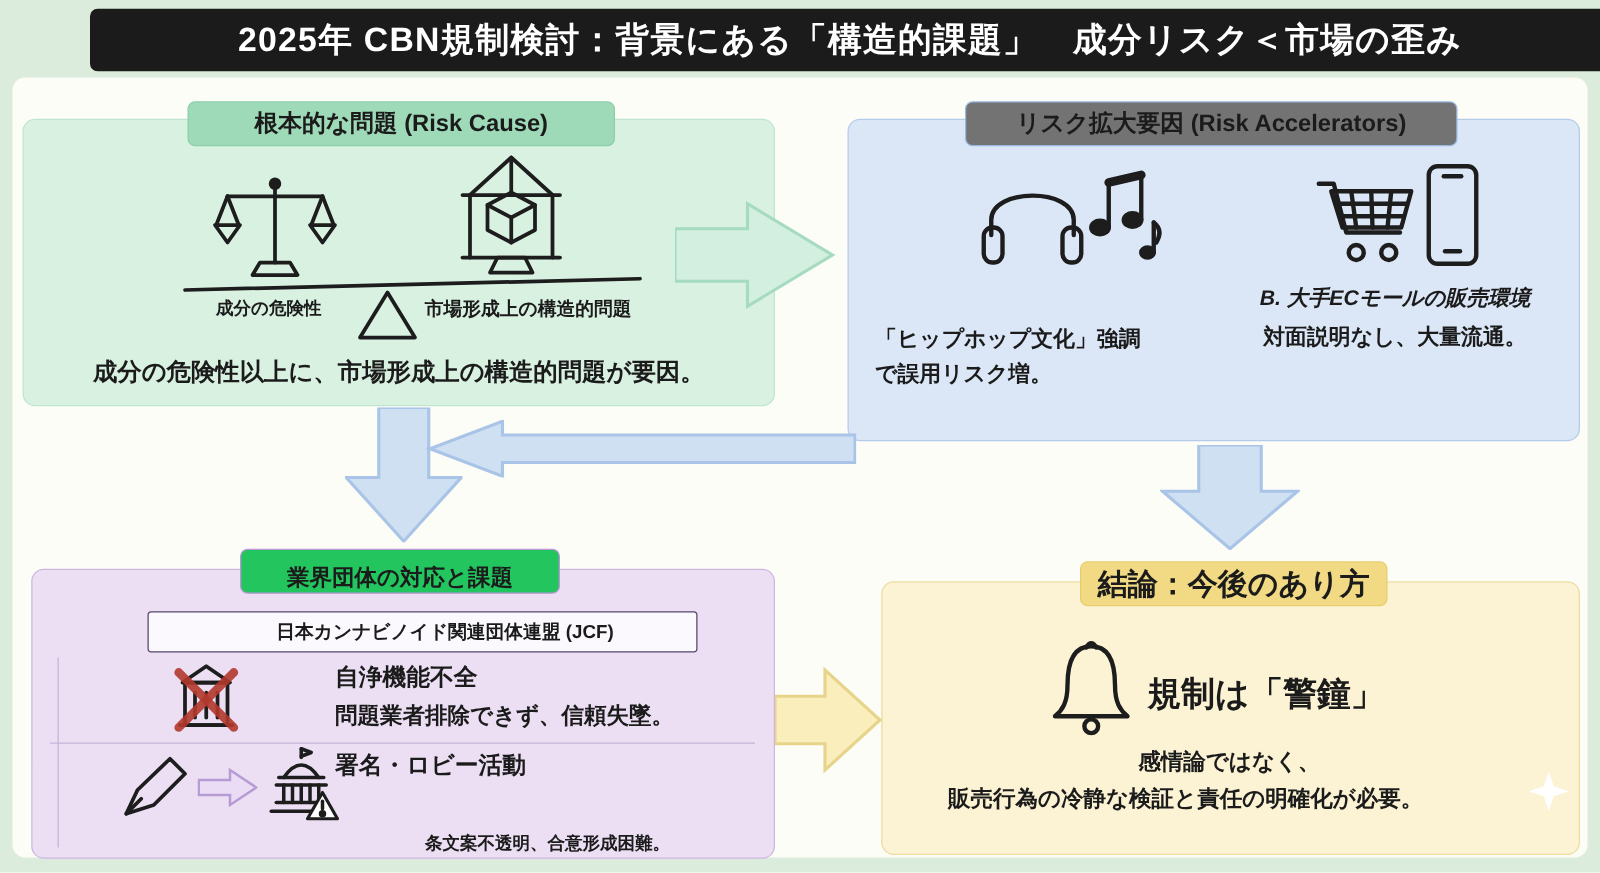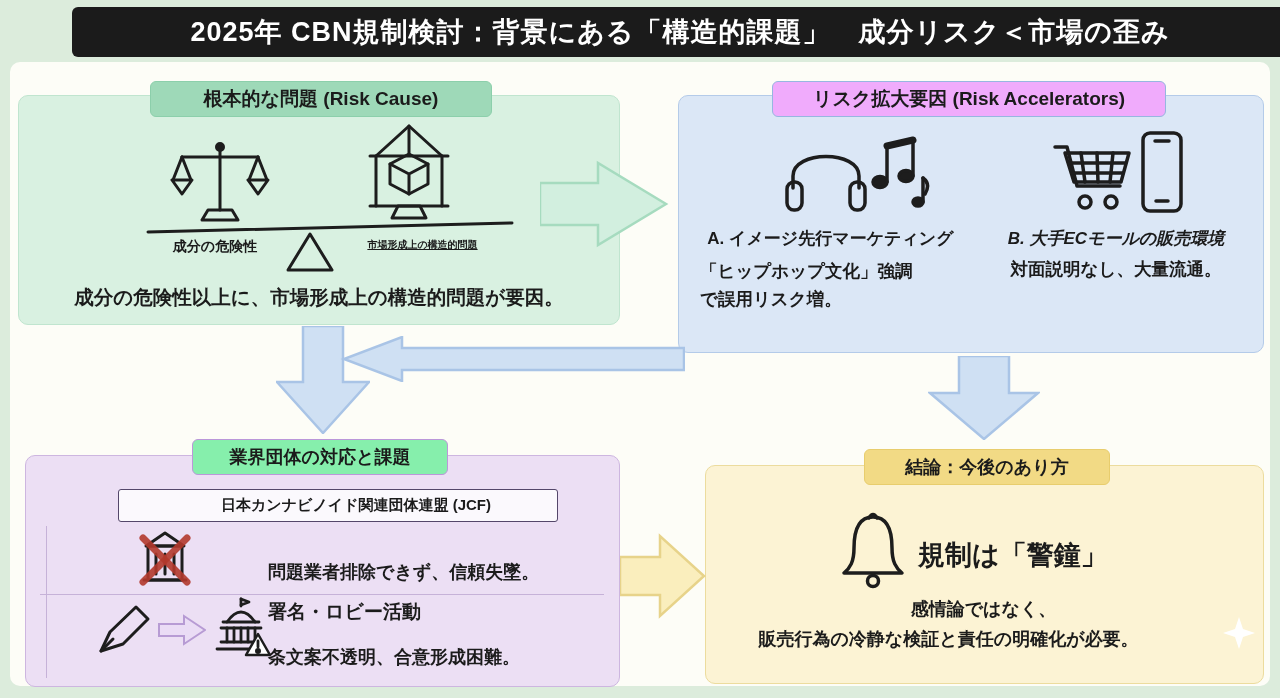--- a/index.html
+++ b/index.html
@@ -22,23 +22,23 @@
   .box{position:absolute;border-radius:10px;}
   .box-green{left:18px;top:95px;width:600px;height:228px;background:#d9f1e1;border:1px solid #c0e5cf;}
   .box-blue{left:678px;top:95px;width:584px;height:256px;background:#dbe7f6;border:1.5px solid #b4cbe9;}
   .box-purple{left:25px;top:455px;width:593px;height:230px;background:#ecdff4;border:1.5px solid #cdb6e0;}
   .box-yellow{left:705px;top:465px;width:557px;height:217px;background:#fcf3d4;border:1.5px solid #ecdc9e;}
   .badge{
     position:absolute;display:flex;align-items:center;justify-content:center;
     border-radius:6px;font-weight:bold;font-size:19px;z-index:5;
   }
   .badge-green{left:150px;top:81px;width:340px;height:34px;background:#9ed9b8;border:1px solid #8ccfab;}
-  .badge-blue{left:772px;top:81px;width:392px;height:34px;background:#f0abfc;border:1px solid #97b6e0;}
-  .badge-purple{left:192px;top:439px;width:254px;height:34px;background:#86efac;border:1px solid #bb97d9;font-size:18px;}
-  .badge-yellow{left:864px;top:449px;width:244px;height:34px;background:#f2da85;border:1px solid #e8cd6d;font-size:18px;}
+  .badge-blue{left:772px;top:81px;width:392px;height:34px;background:#737373;border:1px solid #97b6e0;}
+  .badge-purple{left:192px;top:439px;width:254px;height:34px;background:#22c55e;border:1px solid #bb97d9;font-size:18px;align-items:flex-end;}
+  .badge-yellow{left:864px;top:449px;width:244px;height:34px;background:#f2da85;border:1px solid #e8cd6d;font-size:24px;}
   .abs{position:absolute;}
   .lbl{font-weight:bold;}
   .center{text-align:center;}
   .arrow{position:absolute;z-index:2;}
   .jcf-label{
     position:absolute;left:118px;top:489px;width:402px;height:31px;
     background:#fbf9fd;border:1.5px solid #54476a;border-radius:3px;
     display:flex;align-items:center;justify-content:center;
     font-size:15px;font-weight:bold;padding-left:36px;
   }
@@ -114,21 +114,21 @@
   <svg class="ico" style="left:140px;top:218px" width="380" height="60" viewBox="0 0 380 60">
     <g stroke="#1d1d1d" stroke-width="3" fill="none" stroke-linecap="round" stroke-linejoin="round">
       <line x1="8" y1="14" x2="372" y2="5"></line>
       <polygon points="170,16 192,52 148,52"></polygon>
     </g>
   </svg>
 
   <div class="abs lbl center" style="left:150px;top:238px;width:130px;font-size:14px;">
     <span>成分の危険性</span>
   </div>
-  <div class="abs lbl center" style="left:330px;top:238px;width:185px;font-size:10px;text-decoration:underline;">
+  <div class="abs lbl center" style="left:330px;top:238px;width:185px;font-size:15px;">
     <span>市場形成上の構造的問題</span>
   </div>
   <div class="abs lbl center" style="left:30px;top:284px;width:578px;font-size:19.5px;">
     <span>成分の危険性以上に、市場形成上の構造的問題が要因。</span>
   </div>
 
   <div class="box box-blue"></div>
   <div class="badge badge-blue">
     <span>リスク拡大要因 (Risk Accelerators)</span>
   </div>
@@ -169,23 +169,20 @@
   </svg>
 
   <svg class="ico" style="left:1140px;top:130px" width="44" height="84" viewBox="0 0 44 84">
     <g stroke="#1d1d1d" stroke-width="3.5" fill="none" stroke-linecap="round" stroke-linejoin="round">
       <rect x="3" y="3" width="38" height="78" rx="7"></rect>
       <line x1="15" y1="11" x2="29" y2="11"></line>
       <line x1="16" y1="71" x2="28" y2="71"></line>
     </g>
   </svg>
 
-  <div class="abs lbl center" style="left:688px;top:227px;width:285px;font-size:17px;">
-    <span>A. イメージ先行マーケティング</span>
-  </div>
   <div class="abs lbl" style="left:700px;top:257px;width:218px;font-size:17.5px;line-height:28px;">
     <span>「ヒップホップ文化」強調で誤用リスク増。</span>
   </div>
   <div class="abs lbl center" style="left:968px;top:227px;width:296px;font-size:17px;font-style:italic;">
     <span>B. 大手ECモールの販売環境</span>
   </div>
   <div class="abs lbl center" style="left:968px;top:257px;width:296px;font-size:17.5px;">
     <span>対面説明なし、大量流通。</span>
   </div>
 
@@ -206,20 +203,23 @@
       <rect x="10" y="18" width="34" height="34"></rect>
       <line x1="18" y1="26" x2="18" y2="46"></line>
       <line x1="27" y1="26" x2="27" y2="46"></line>
       <line x1="36" y1="26" x2="36" y2="46"></line>
       <line x1="6" y1="52" x2="48" y2="52"></line>
       <line x1="5" y1="10" x2="49" y2="54" stroke="#b3382c" stroke-width="7" opacity="0.9"></line>
       <line x1="49" y1="10" x2="5" y2="54" stroke="#b3382c" stroke-width="7" opacity="0.9"></line>
     </g>
   </svg>
 
+  <div class="abs lbl" style="left:268px;top:529px;width:340px;font-size:19px;">
+    <span>自浄機能不全</span>
+  </div>
   <div class="abs lbl" style="left:268px;top:560px;width:340px;font-size:18px;">
     <span>問題業者排除できず、信頼失墜。</span>
   </div>
 
   <svg class="ico" style="left:96px;top:602px" width="58" height="54" viewBox="0 0 58 54">
     <g stroke="#1d1d1d" stroke-width="3" fill="none" stroke-linecap="round" stroke-linejoin="round">
       <polygon points="5,49 14,30 40,5 52,17 27,42"></polygon>
       <line x1="5" y1="49" x2="17" y2="37"></line>
     </g>
   </svg>
@@ -246,21 +246,21 @@
         <polygon points="12,0 24,21 0,21" fill="#ffffff" stroke-width="2.5"></polygon>
         <line x1="12" y1="7" x2="12" y2="13"></line>
         <circle cx="12" cy="17" r="1.6" fill="#1d1d1d"></circle>
       </g>
     </g>
   </svg>
 
   <div class="abs lbl" style="left:268px;top:599px;width:340px;font-size:19px;">
     <span>署名・ロビー活動</span>
   </div>
-  <div class="abs lbl" style="left:268px;top:645px;width:340px;font-size:18px;">
+  <div class="abs lbl" style="left:268px;top:666px;width:340px;font-size:14px;text-align:center;">
     <span>条文案不透明、合意形成困難。</span>
   </div>
 
   <div class="box box-yellow"></div>
   <div class="badge badge-yellow">
     <span>結論：今後のあり方</span>
   </div>
 
   <svg class="ico" style="left:836px;top:510px" width="74" height="80" viewBox="0 0 74 80">
     <g stroke="#1d1d1d" stroke-width="3.5" fill="none" stroke-linecap="round" stroke-linejoin="round">

